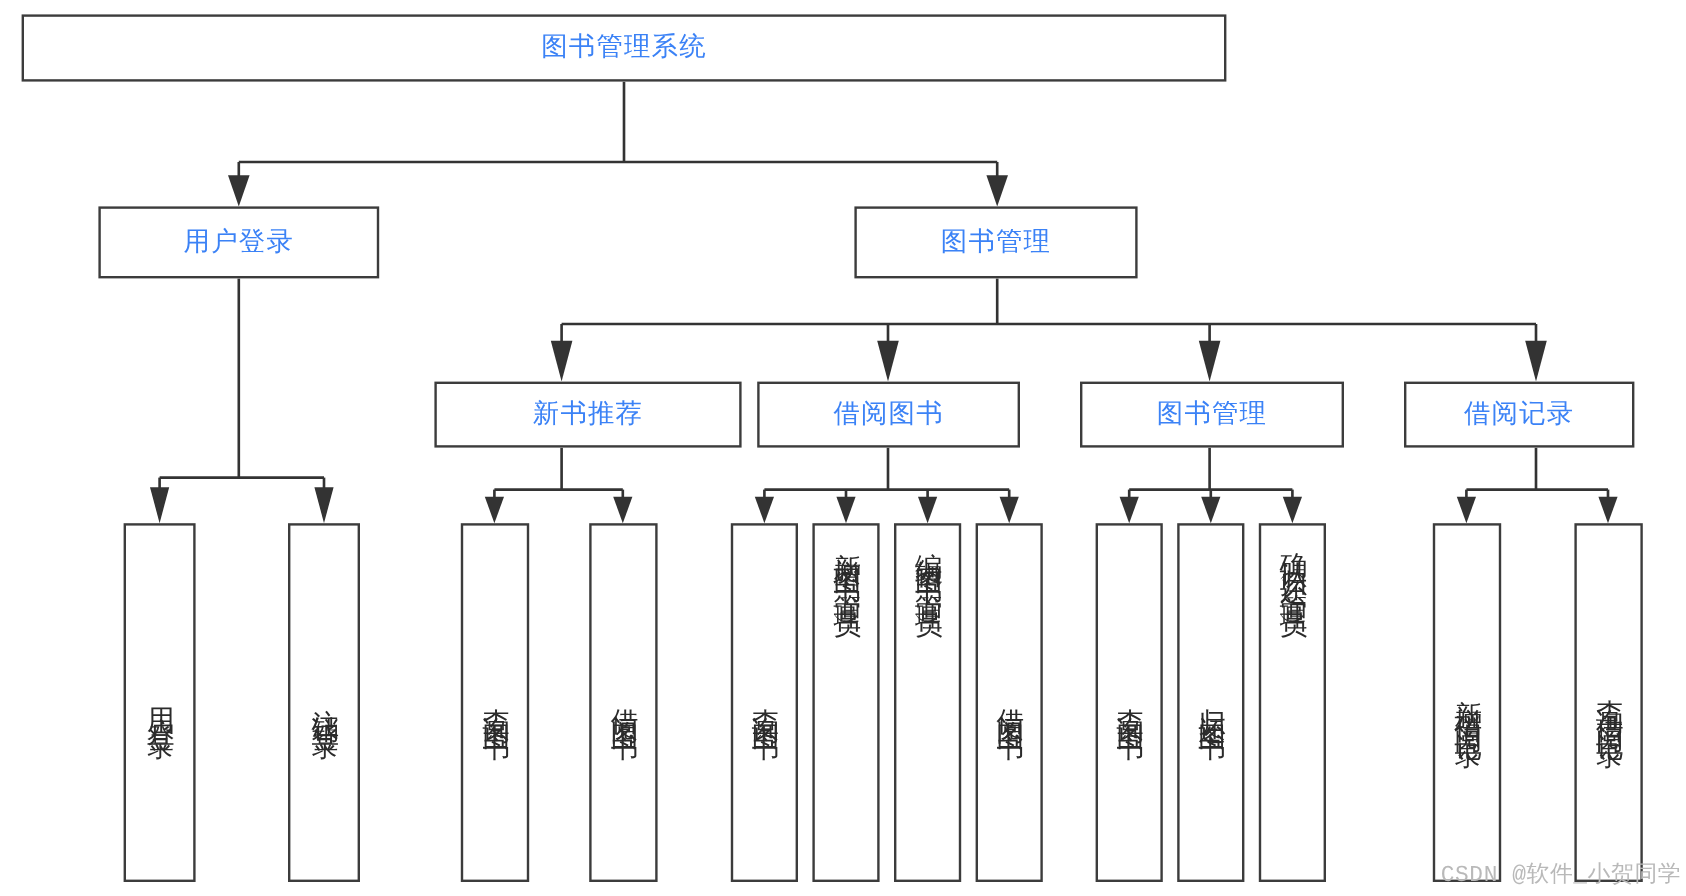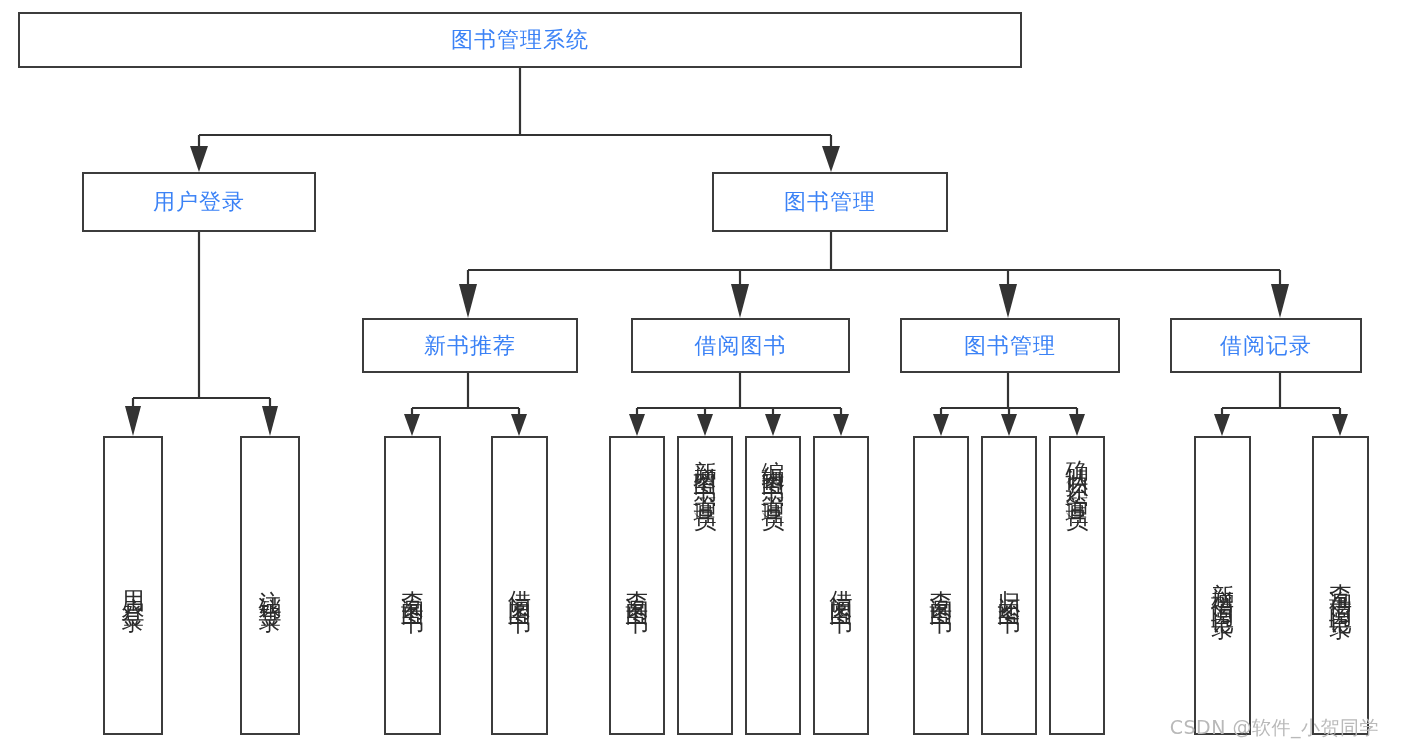--- a/index.html
+++ b/index.html
@@ -72,27 +72,28 @@
   .conn-line {
     stroke: #333333;
     stroke-width: 2.2;
     fill: none;
   }
   .arrow-head {
     fill: #333333;
   }
   #watermark {
     position: absolute;
-    right: 26px;
+    right: 4px;
     bottom: 6px;
     font-size: 19px;
     color: #b9b9b9;
     letter-spacing: 0.5px;
     user-select: none;
     white-space: nowrap;
+    font-family: Liberation Mono, monospace;
   }
 </style>
 </head>
 <body>
 
 <div id="diagram-root">
 
   <svg class="connectors" viewBox="0 0 1405 747">
 
     <path class="conn-line" d="M 520 68 L 520 135"></path>
@@ -159,21 +160,21 @@
     <span class="node-label">图书管理系统</span>
   </div>
 
   <div class="node-box" style="left:82px; top:172px; width:234px; height:60px;">
     <span class="node-label">用户登录</span>
   </div>
   <div class="node-box" style="left:712px; top:172px; width:236px; height:60px;">
     <span class="node-label">图书管理</span>
   </div>
 
-  <div class="node-box" style="left:362px; top:318px; width:216px; height:55px;">
+  <div class="node-box" style="left:362px; top:318px; width:256px; height:55px;">
     <span class="node-label">新书推荐</span>
   </div>
   <div class="node-box" style="left:631px; top:318px; width:219px; height:55px;">
     <span class="node-label">借阅图书</span>
   </div>
   <div class="node-box" style="left:900px; top:318px; width:220px; height:55px;">
     <span class="node-label">图书管理</span>
   </div>
   <div class="node-box" style="left:1170px; top:318px; width:192px; height:55px;">
     <span class="node-label">借阅记录</span>

